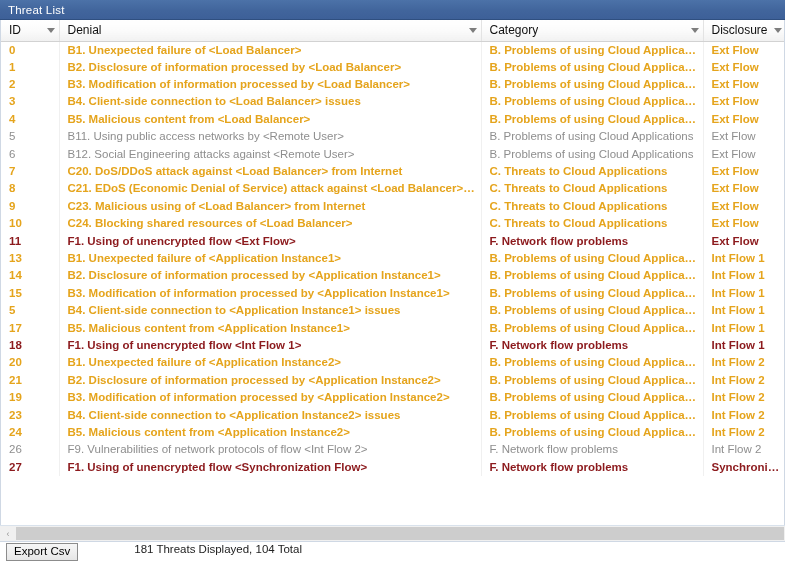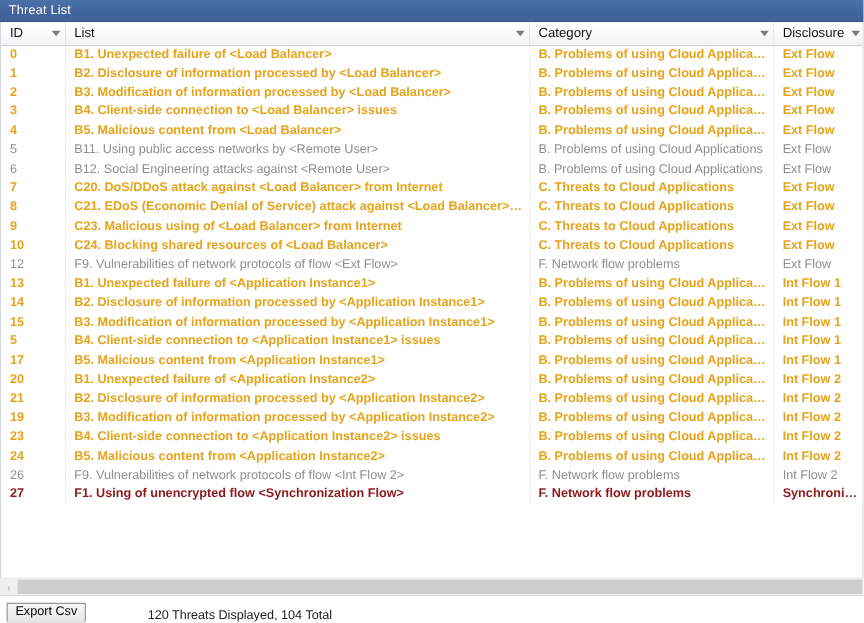--- a/index.html
+++ b/index.html
@@ -141,21 +141,21 @@
     flex: 1 1 auto;
     background: #cdcdcd;
     margin: 1px 1px 1px 0;
   }
   
   .statusbar {
     flex: 0 0 auto;
     height: 24px;
     background: #ffffff;
     display: flex;
-    align-items: flex-end;
+    align-items: flex-start;
     padding-left: 6px;
     box-sizing: border-box;
     border-top: 1px solid #ffffff;
   }
   .btn-export {
     font-family: "Liberation Sans", sans-serif;
     font-size: 11.5px;
     color: #000000;
     background: linear-gradient(to bottom,#f6f6f6 0%,#efefef 50%,#e6e6e6 100%);
     border: 1px solid #8c8c8c;
@@ -197,21 +197,21 @@
       <thead>
         <tr>
           <th>
             <div class="hd-inner">
               <span class="hd-label">ID</span>
               <span class="filter-arrow"></span>
             </div>
           </th>
           <th>
             <div class="hd-inner">
-              <span class="hd-label">List</span>
+              <span class="hd-label">Denial</span>
               <span class="filter-arrow"></span>
             </div>
           </th>
           <th>
             <div class="hd-inner">
               <span class="hd-label">Category</span>
               <span class="filter-arrow"></span>
             </div>
           </th>
           <th>
@@ -283,24 +283,24 @@
             <td class="sev-orange">C. Threats to Cloud Applications</td>
             <td class="sev-orange">Ext Flow</td>
           </tr>
           <tr>
             <td class="sev-orange">10</td>
             <td class="sev-orange">C24. Blocking shared resources of &lt;Load Balancer&gt;</td>
             <td class="sev-orange">C. Threats to Cloud Applications</td>
             <td class="sev-orange">Ext Flow</td>
           </tr>
           <tr>
-            <td class="sev-gray">12</td>
-            <td class="sev-gray">F9. Vulnerabilities of network protocols of flow &lt;Ext Flow&gt;</td>
-            <td class="sev-gray">F. Network flow problems</td>
-            <td class="sev-gray">Ext Flow</td>
+            <td class="sev-red">11</td>
+            <td class="sev-red">F1. Using of unencrypted flow &lt;Ext Flow&gt;</td>
+            <td class="sev-red">F. Network flow problems</td>
+            <td class="sev-red">Ext Flow</td>
           </tr>
           <tr>
             <td class="sev-orange">13</td>
             <td class="sev-orange">B1. Unexpected failure of &lt;Application Instance1&gt;</td>
             <td class="sev-orange">B. Problems of using Cloud Applications</td>
             <td class="sev-orange">Int Flow 1</td>
           </tr>
           <tr>
             <td class="sev-orange">14</td>
             <td class="sev-orange">B2. Disclosure of information processed by &lt;Application Instance1&gt;</td>
@@ -317,20 +317,26 @@
             <td class="sev-orange">5</td>
             <td class="sev-orange">B4. Client-side connection to &lt;Application Instance1&gt; issues</td>
             <td class="sev-orange">B. Problems of using Cloud Applications</td>
             <td class="sev-orange">Int Flow 1</td>
           </tr>
           <tr>
             <td class="sev-orange">17</td>
             <td class="sev-orange">B5. Malicious content from &lt;Application Instance1&gt;</td>
             <td class="sev-orange">B. Problems of using Cloud Applications</td>
             <td class="sev-orange">Int Flow 1</td>
+          </tr>
+          <tr>
+            <td class="sev-red">18</td>
+            <td class="sev-red">F1. Using of unencrypted flow &lt;Int Flow 1&gt;</td>
+            <td class="sev-red">F. Network flow problems</td>
+            <td class="sev-red">Int Flow 1</td>
           </tr>
           <tr>
             <td class="sev-orange">20</td>
             <td class="sev-orange">B1. Unexpected failure of &lt;Application Instance2&gt;</td>
             <td class="sev-orange">B. Problems of using Cloud Applications</td>
             <td class="sev-orange">Int Flow 2</td>
           </tr>
           <tr>
             <td class="sev-orange">21</td>
             <td class="sev-orange">B2. Disclosure of information processed by &lt;Application Instance2&gt;</td>
@@ -371,17 +377,17 @@
     </table>
   </div>
 
   <div class="hscroll">
     <div class="sb-btn">‹</div>
     <div class="sb-thumb"></div>
   </div>
 
   <div class="statusbar">
     <button class="btn-export">Export Csv</button>
-    <span class="status-text">120 Threats Displayed, 104 Total</span>
+    <span class="status-text">181 Threats Displayed, 104 Total</span>
   </div>
 
   <div class="bottom-edge"></div>
 </div>
 
 </body></html>

